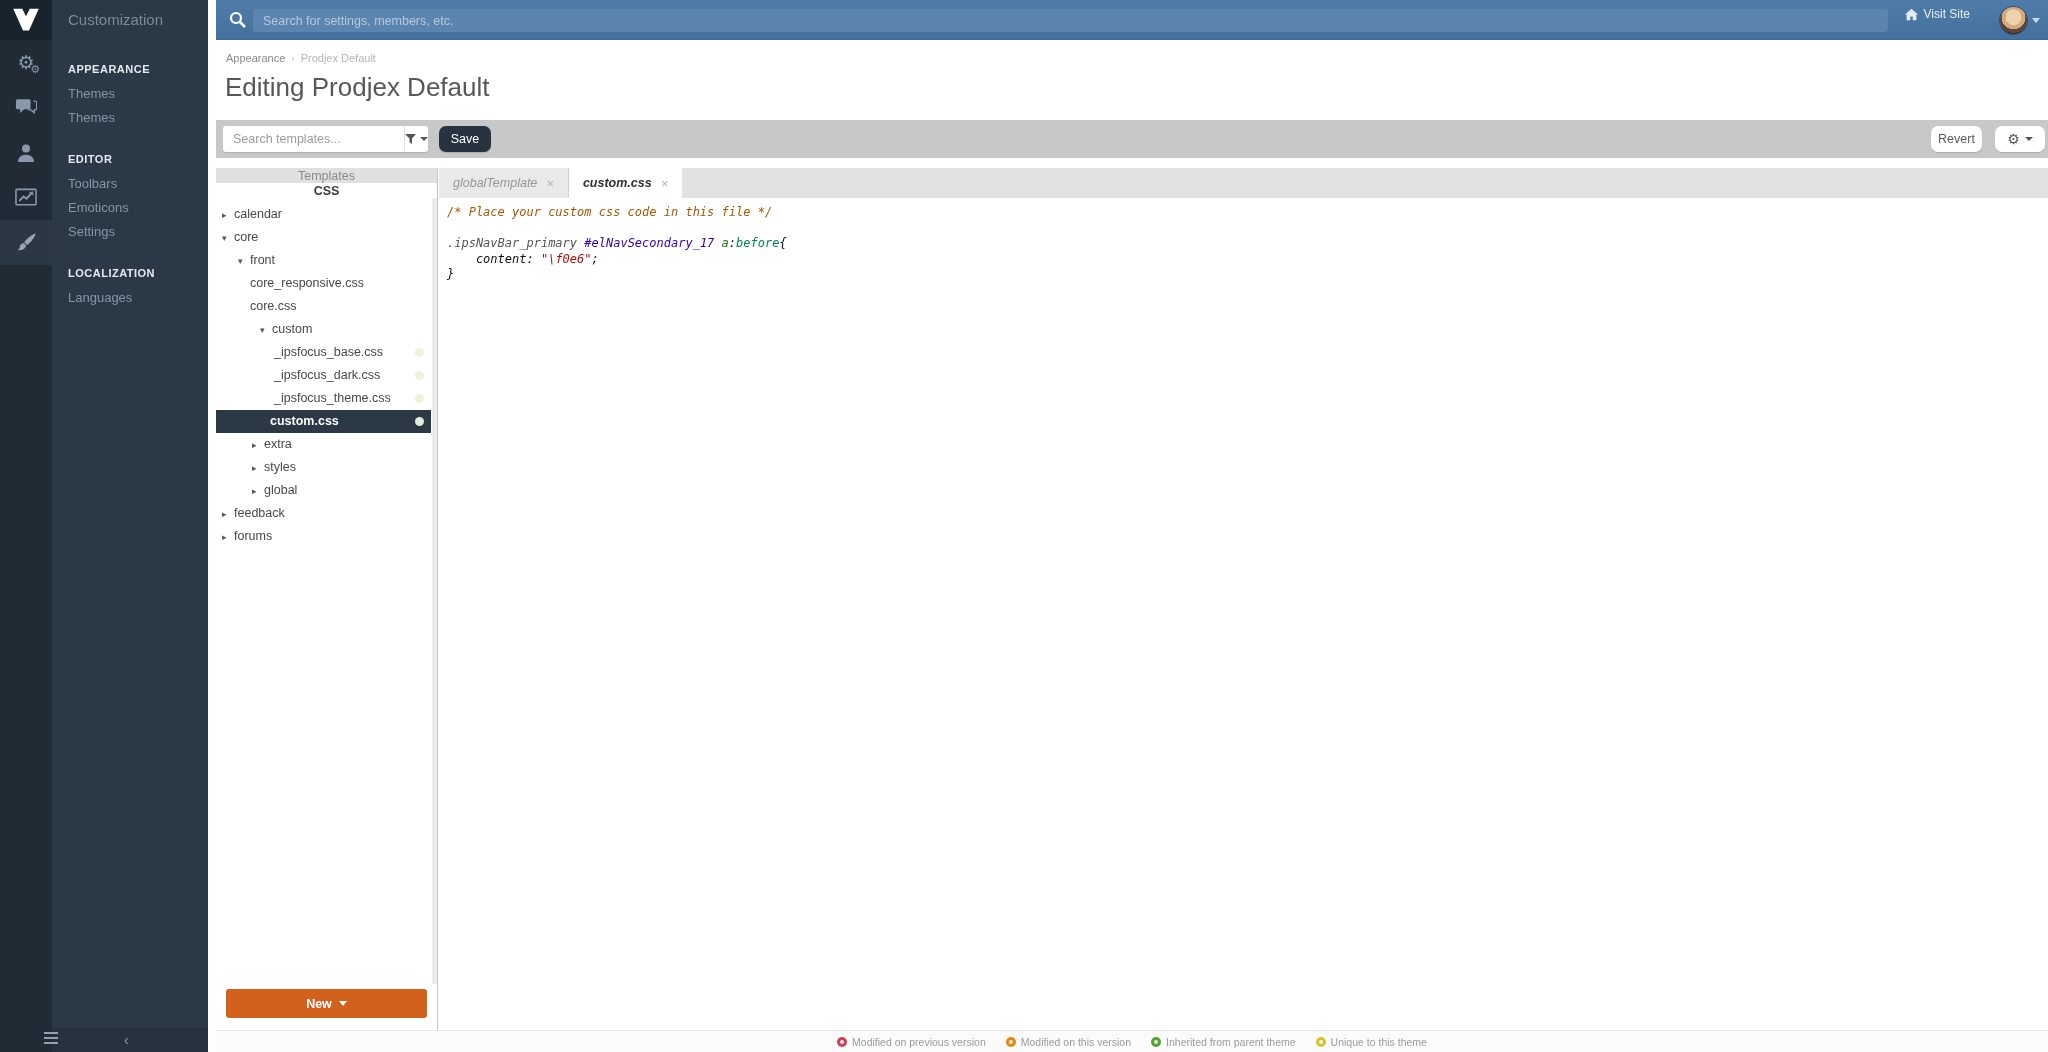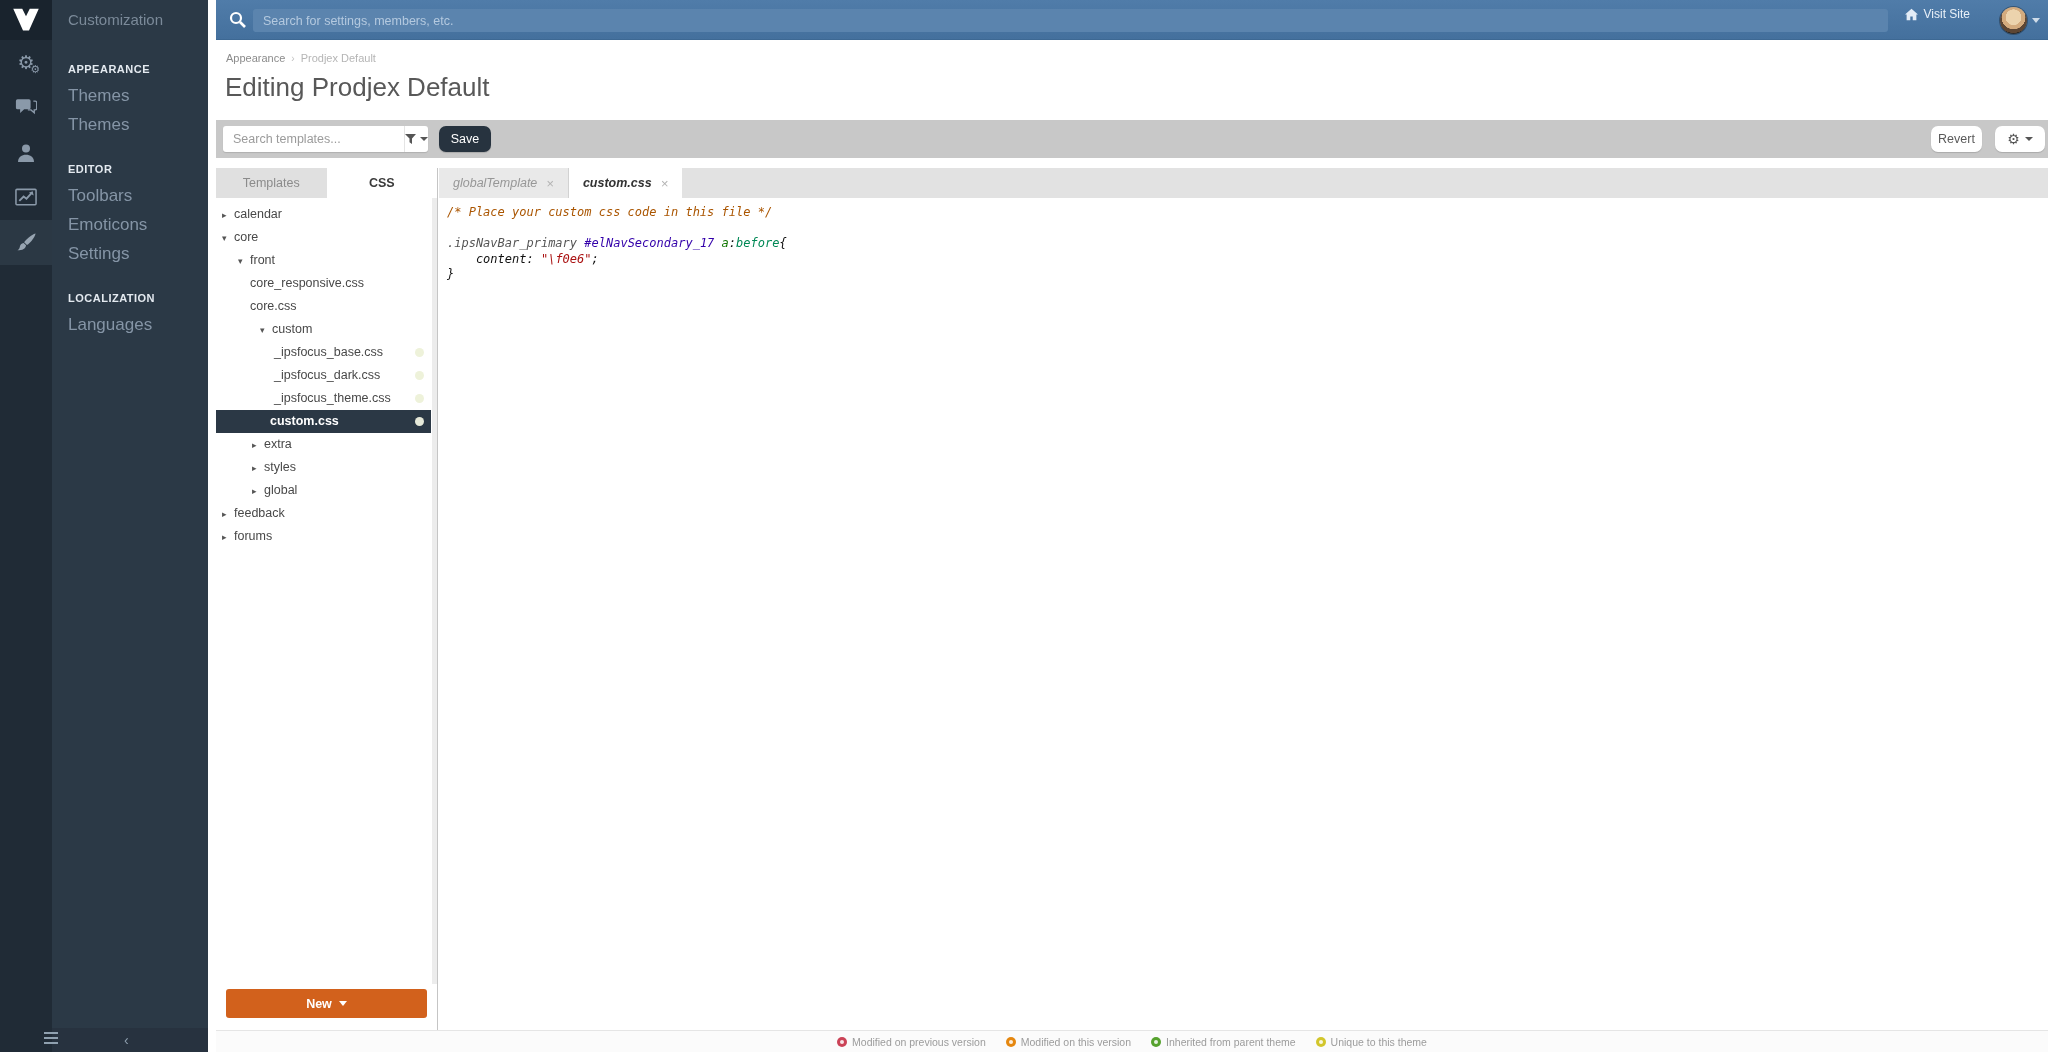--- a/index.html
+++ b/index.html
@@ -14,21 +14,21 @@
   .gear-a { font-family:"DejaVu Sans",sans-serif; font-size:19px; line-height:1; }
   .gear-b { font-family:"DejaVu Sans",sans-serif; font-size:11px; line-height:1; position:absolute; right:12px; bottom:10px; }
   .rail-burger { position:absolute; left:44px; bottom:8px; display:flex; flex-direction:column; gap:3px; cursor:pointer; z-index:40; }
   .rail-burger i { display:block; width:14px; height:2px; background:#8fa0af; }
 
   
   .sidebar { position:absolute; left:52px; top:0; bottom:0; width:156px; background:var(--sidebar-navy,#2b3946); z-index:20; }
   .sidebar-title { height:40px; line-height:40px; padding-left:16px; color:#7b8a99; font-size:15px; }
   .side-section { padding-top:23px; }
   .side-header { padding:0 16px 7px; font-size:11px; font-weight:bold; letter-spacing:.5px; color:#e4eaf0; }
-  .side-item { padding:4px 16px 5px; font-size:17px; color:#8595a6; cursor:pointer; }
+  .side-item { padding:4px 16px 5px; font-size:13px; color:#8595a6; cursor:pointer; }
   .collapse-toggle { position:absolute; left:72px; bottom:4px; color:#8fa0af; font-size:14px; cursor:pointer; }
   .side-footer-strip { position:absolute; left:0; right:0; bottom:0; height:24px; background:#27323f; }
 
   
   .topbar { position:absolute; left:216px; right:0; top:0; height:40px; background:linear-gradient(180deg,#507ca9,#44709d); border-bottom:1px solid #3d6893; z-index:10; }
   .tb-search-icon { position:absolute; left:13px; top:11px; }
   .tb-input { position:absolute; left:37px; top:9px; height:23px; width:calc(100% - 37px - 160px); background:#5b84ae; border:none; border-radius:3px; padding:0 10px; color:#e6eef7; font-size:12.5px; outline:none; }
   .tb-input::placeholder { color:#b4c9df; }
   .visit { position:absolute; right:78px; top:0; height:28px; display:flex; align-items:center; gap:6px; color:#e8f0f8; font-size:12px; cursor:pointer; }
   .avatar { position:absolute; right:21px; top:7px; width:27px; height:27px; border-radius:50%; cursor:pointer;
@@ -51,21 +51,21 @@
   .tpl-search input::placeholder { color:#9b9b9b; }
   .filter-btn { width:36px; height:100%; border-left:1px solid #e4e4e4; display:flex; align-items:center; justify-content:center; gap:4px; cursor:pointer; color:#555; }
   .btn { position:absolute; top:6px; height:26px; border-radius:7px; font-size:12.5px; display:flex; align-items:center; justify-content:center; cursor:pointer; box-shadow:0 1px 1px rgba(0,0,0,.15); }
   .save-btn { left:223px; width:52px; background:var(--save-button,#27333f); color:#fff; }
   .revert-btn { right:66px; width:51px; background:#fff; color:#5a5a5a; }
   .gear-btn { right:3px; width:50px; background:#fff; color:#555; gap:5px; }
   .gear-glyph { font-family:"DejaVu Sans",sans-serif; font-size:14px; line-height:1; }
 
   
   .panel { position:absolute; left:0; width:222px; top:128px; bottom:22px; background:#fff; border-right:1px solid #c5c5c5; }
-  .panel-tabs { display:flex; height:30px; }
+  .panel-tabs { display:flex; height:30px;flex-direction:column; }
   .ptab { flex:1; display:flex; align-items:center; justify-content:center; font-size:12.5px; background:#e0e0e0; color:#8b8b8b; cursor:pointer; }
   .ptab.active { background:#fff; color:#3a3a3a; font-weight:bold; }
   .tree { position:absolute; left:0; right:6px; top:30px; bottom:46px; padding-top:5px; overflow:hidden; }
   .tree-row { position:relative; height:23px; line-height:23px; font-size:12.5px; color:#484848; cursor:pointer; white-space:nowrap; }
   .tree-arrow { display:inline-block; width:12px; font-family:"DejaVu Sans",sans-serif; font-size:9px; color:#555; }
   .tree-row.selected { background:var(--selected-row,#2b3845); color:#fff; font-weight:bold; }
   .tree-badge { position:absolute; right:7px; top:7px; width:9px; height:9px; border-radius:50%; }
   .tree-badge.unique-faint { background:var(--badge-unique-faint,#eef2da); }
   .tree-badge.unique-selected { background:#e6e9d9; }
   .scroll-track { position:absolute; right:0; top:30px; bottom:46px; width:5px; background:#ececec; cursor:pointer; }

